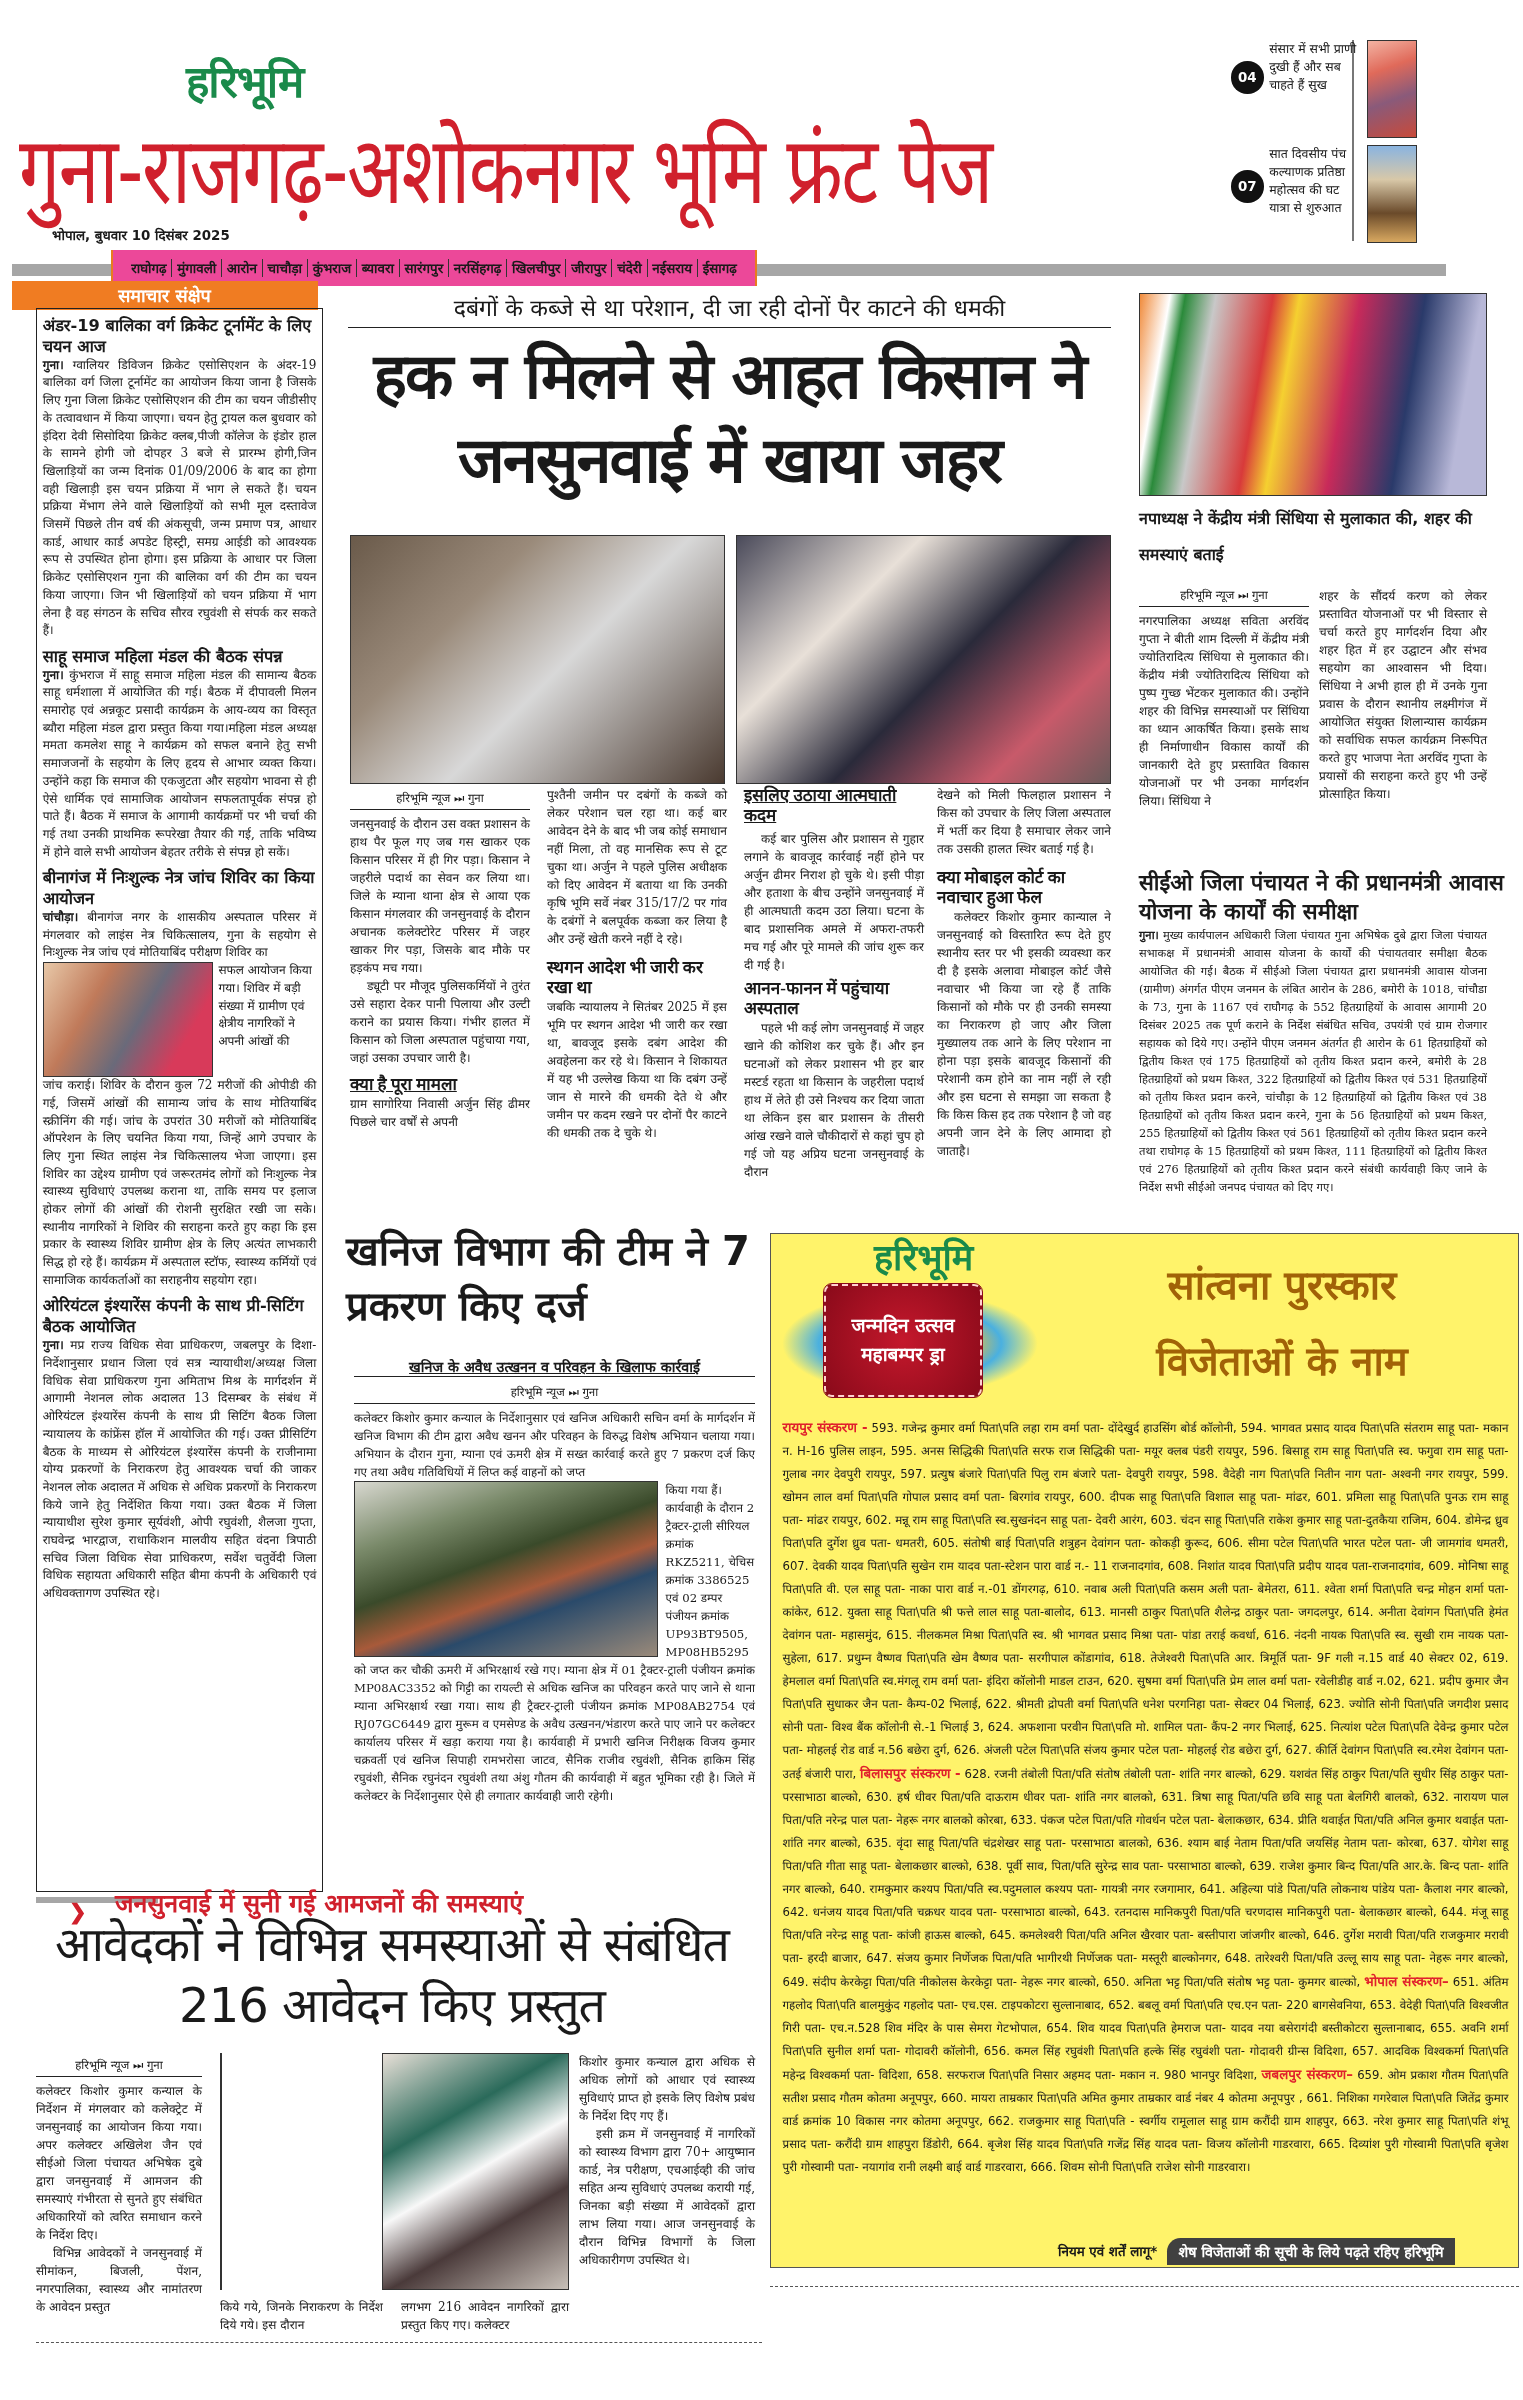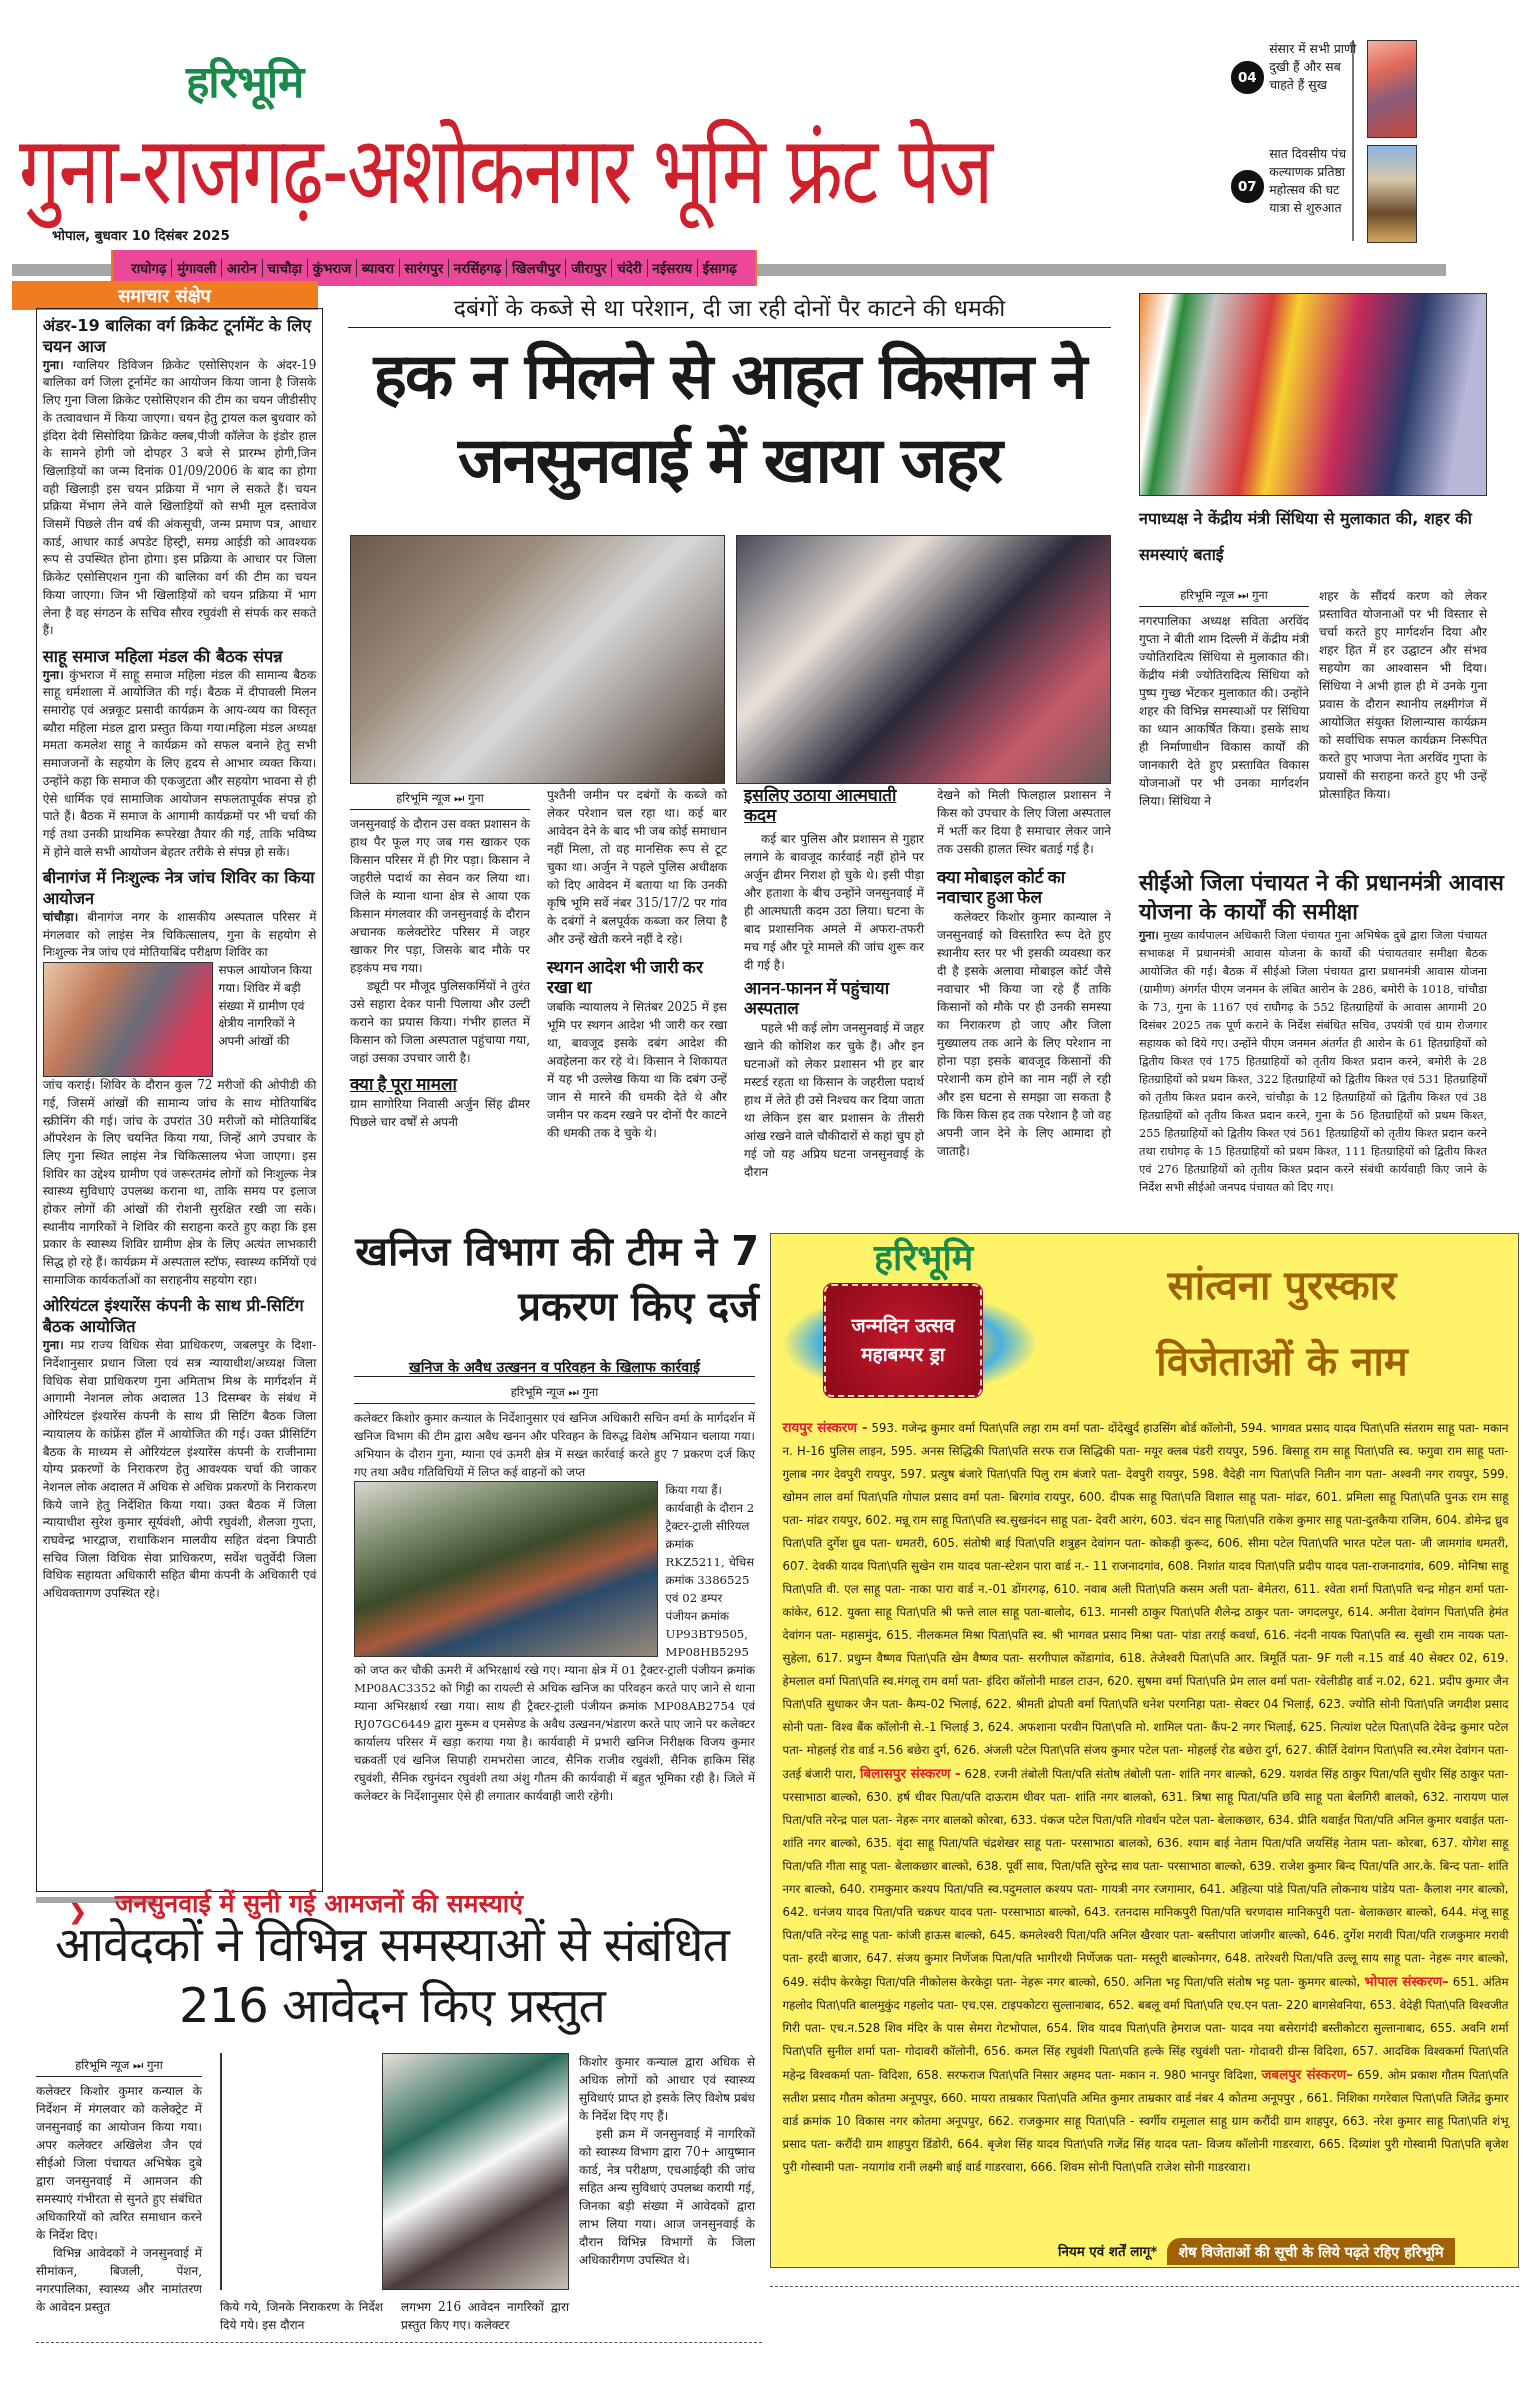--- a/index.html
+++ b/index.html
@@ -27,32 +27,32 @@
 
 #kicker{left:348px;top:291px;width:763px;text-align:center;font-size:23px;font-family:"DejaVu Sans",sans-serif;border-bottom:1.4px solid #222;padding-bottom:3.8px;transform-origin:center}
 #main-head{left:348px;top:335px;width:763px;text-align:center;font-size:63px;line-height:84px;font-weight:bold;font-family:"DejaVu Sans",sans-serif;letter-spacing:-1.9px}
 .byline{font-size:11.5px;text-align:center;font-family:"DejaVu Sans",sans-serif;border-bottom:1px solid #222;padding-bottom:3.8px}
 .col{font-size:12px;line-height:18px;text-align:justify}
 .sub{font-family:Liberation Serif, serif;font-weight:bold;font-size:17px;line-height:20px}
 
 #min-head{left:1139px;top:501px;width:382px;text-align:left;font-size:16px;line-height:36px;font-weight:bold;font-family:"DejaVu Sans",sans-serif}
 #ceo-head{left:1139px;top:868px;width:382px;font-size:22px;line-height:29px;font-weight:bold;font-family:"DejaVu Sans",sans-serif}
 
-#min2-head{left:346px;top:1224px;width:413px;text-align:right;font-size:40px;line-height:55px;font-weight:bold;font-family:"DejaVu Sans",sans-serif}
+#min2-head{left:346px;top:1224px;width:413px;text-align:left;font-size:40px;line-height:55px;font-weight:bold;font-family:"DejaVu Sans",sans-serif}
 #min2-sub{left:354px;top:1357px;width:401px;text-align:center;font-size:14.3px;font-weight:bold;font-family:"DejaVu Sans",sans-serif;border-bottom:1.4px solid #222;text-decoration:underline}
 
 #ad{left:770px;top:1233px;width:749px;height:1035px;background:#fff36a;border:1px solid #555;padding:0 11.5px}
 #ad-logo{left:103px;top:-1.9px;font-size:36px;color:#1a8a4a;font-weight:bold;font-family:"DejaVu Sans",sans-serif}
 #ad-badge{left:53px;top:50px;width:158px;height:113px;background:radial-gradient(circle,#c4182c,#8a0a1a);border-radius:8px;color:#fff;text-align:center;font-family:"DejaVu Sans",sans-serif;font-weight:bold;font-size:19px;line-height:29px;padding-top:25px;border:2.9px dashed #ffd0d0;outline:1.9px solid #8a0a1a}
 #ad-title{left:277px;top:13.4px;width:468px;text-align:center;font-size:40px;line-height:76px;color:#a16207;font-weight:bold;font-family:"DejaVu Sans",sans-serif}
 #ad-list{left:11.5px;top:182px;width:726px;font-size:11.7px;line-height:23px;font-family:"DejaVu Sans",sans-serif;text-align:justify}
 #ad-list .ed{color:#e0202c;font-weight:bold;font-size:13.4px}
 #ad-foot{left:287px;top:1004px;display:flex;align-items:center;gap:9.6px;font-family:"DejaVu Sans",sans-serif}
 #ad-rules{font-size:13.4px;font-weight:bold}
-#ad-more{background:#a16207;color:#fff;font-size:14.3px;font-weight:bold;padding:3.8px 11.5px;border-radius:13.4px 0 0 0}
+#ad-more{background:#404040;color:#fff;font-size:14.3px;font-weight:bold;padding:3.8px 11.5px;border-radius:13.4px 0 0 0}
 
 #js-kicker{left:115px;top:1885px;font-size:25px;color:#d0202c;font-weight:bold;font-family:"DejaVu Sans",sans-serif}
 #js-head{left:19px;top:1914px;width:746px;text-align:center;font-size:48px;line-height:61px;font-family:"DejaVu Sans",sans-serif;letter-spacing:-1px}
 .dash{border-top:1.4px dashed #555}
 </style>
 </head>
 <body>
 
 <div class="abs" id="brand">हरिभूमि</div>
 <div class="abs" id="title">गुना-राजगढ़-अशोकनगर भूमि फ्रंट पेज</div>

